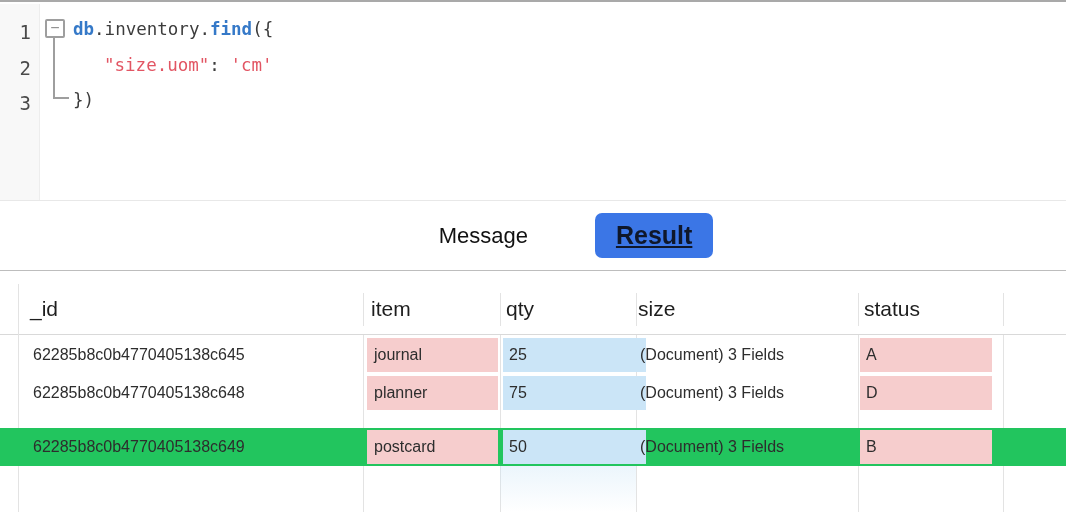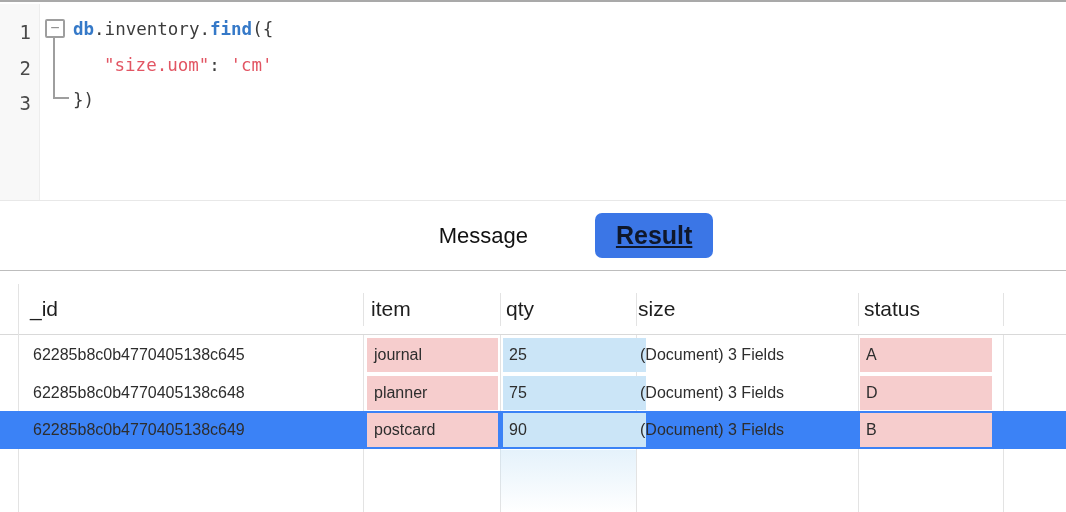--- a/index.html
+++ b/index.html
@@ -30,21 +30,21 @@
   .grid { position:absolute; left:0; top:284px; width:1066px; height:228px; background:#fff; }
   .hline { position:absolute; left:0; top:50px; width:1066px; height:1px; background:#d9d9d9; }
   .hcell { position:absolute; top:0; height:50px; line-height:50px; font-size:21px; color:#1e1e1e; cursor:pointer; }
   .h-id { left:30px; } .h-item { left:371px; } .h-qty { left:506px; } .h-size { left:638px; } .h-status { left:864px; }
   .vdiv { position:absolute; width:1px; background:#e3e3e3; }
   .vd-left { left:18px; top:0; height:228px; }
   .vd-h { top:9px; height:33px; }
   .vd-b { top:51px; height:177px; }
   .x-item { left:363px; } .x-qty { left:500px; } .x-size { left:636px; } .x-status { left:858px; } .x-end { left:1003px; }
   .row { position:absolute; left:0; width:1066px; height:38px; cursor:pointer; }
-  .row1 { top:52px; } .row2 { top:90px; } .row3 { top:127px; background:#3b82f6; }
+  .row1 { top:52px; } .row2 { top:90px; } .row3 { top:144px; background:#22c55e; }
   .cell { position:absolute; font-size:16px; color:#2d2d2d; }
   .c-id { left:33px; top:0; line-height:38px; }
   .c-size { left:640px; top:0; line-height:38px; }
   .hl { top:2px; height:34px; line-height:34px; }
   .hl-pink { background:var(--highlight-pink,#f6cdcd); }
   .hl-blue { background:var(--highlight-blue,#cbe5f7); }
   .c-item { left:367px; width:131px; padding-left:7px; }
   .c-qty { left:503px; width:143px; padding-left:6px; }
   .c-status { left:860px; width:132px; padding-left:6px; }
   .qty-wash { position:absolute; left:500px; top:166px; width:136px; height:62px; background:linear-gradient(180deg, rgba(203,229,247,0.5), rgba(203,229,247,0)); }
@@ -111,20 +111,20 @@
       <span class="cell c-id">62285b8c0b4770405138c648</span>
       <span class="cell hl hl-pink c-item">planner</span>
       <span class="cell hl hl-blue c-qty">75</span>
       <span class="cell c-size">(Document) 3 Fields</span>
       <span class="cell hl hl-pink c-status">D</span>
     </div>
 
     <div class="row row3">
       <span class="cell c-id">62285b8c0b4770405138c649</span>
       <span class="cell hl hl-pink c-item">postcard</span>
-      <span class="cell hl hl-blue c-qty">90</span>
+      <span class="cell hl hl-blue c-qty">50</span>
       <span class="cell c-size">(Document) 3 Fields</span>
       <span class="cell hl hl-pink c-status">B</span>
     </div>
 
   </section>
 
 </div>
 
 </body></html>

